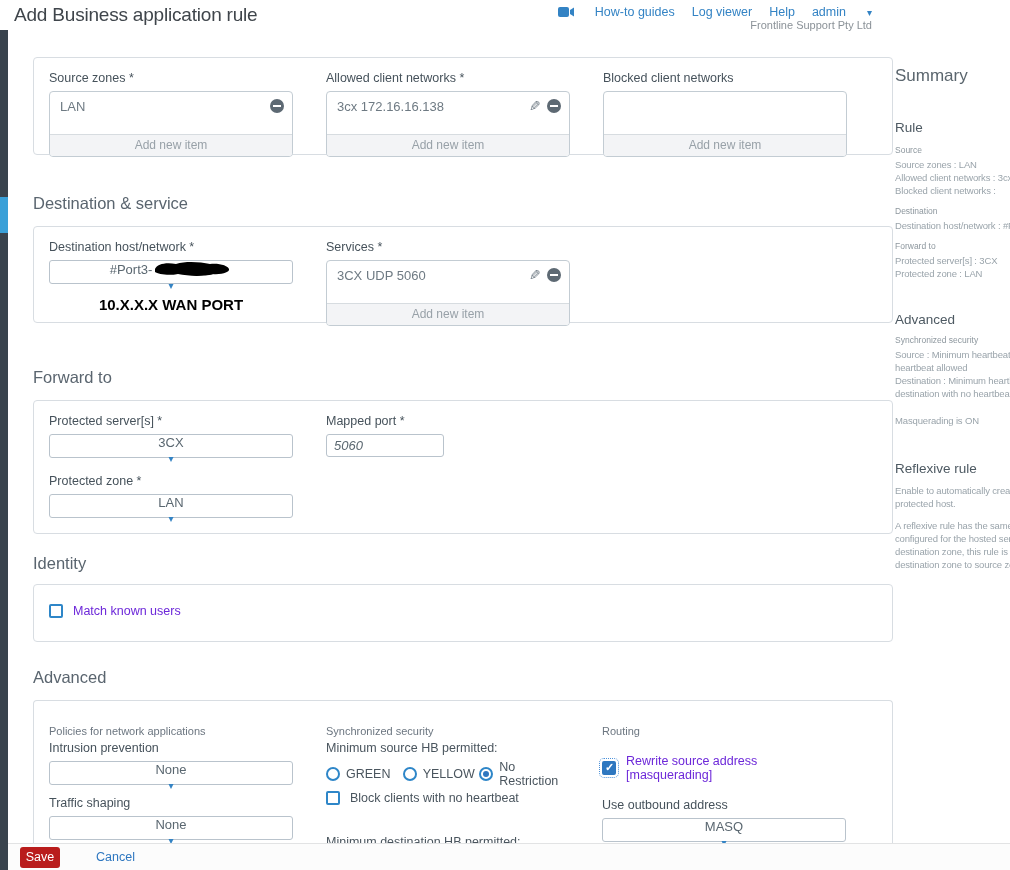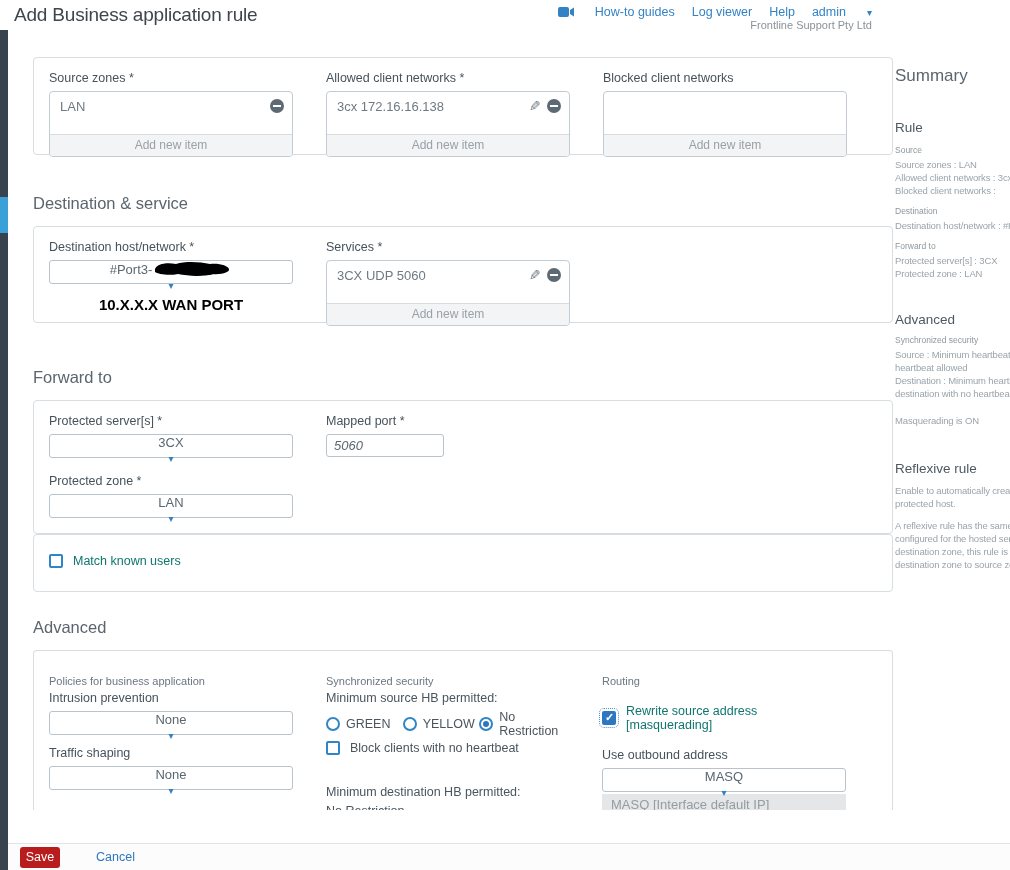--- a/index.html
+++ b/index.html
@@ -54,21 +54,21 @@
     font-size:13px; color:#939da4; cursor:pointer; }
 
   .annot { width:244px; margin-top:12px; text-align:center; font-size:15px; font-weight:bold; color:#000; }
   .blob { vertical-align:-3px; }
 
   
   .cbrow { display:flex; align-items:center; gap:10px; }
   .cb { width:14px; height:14px; border:2px solid #2e86c8; border-radius:2px; background:#fff; flex:none; cursor:pointer; }
   .cb.checked { background:#2e77c0; border-color:#2e77c0; position:relative; outline:1px dotted #4a90d9; outline-offset:2px; }
   .cb.checked::after { content:"✓"; position:absolute; left:1px; top:-2px; color:#fff; font-size:11px; font-weight:bold; }
-  .cblabel { font-size:12.5px; color:#0f766e; }
+  .cblabel { font-size:12.5px; color:#6d28d9; }
   .radio { width:14px; height:14px; border:2px solid #2e86c8; border-radius:50%; background:#fff; position:relative; flex:none; cursor:pointer; }
   .radio.sel::after { content:""; position:absolute; left:2px; top:2px; width:6px; height:6px; border-radius:50%; background:#2e77c0; }
   .radrow { display:flex; align-items:center; }
   .raditem { display:flex; align-items:center; gap:6px; }
   .radlabel { font-size:12.5px; color:#4a555e; }
   .cap { font-size:11px; color:#6c7680; }
 
   
   .footer { position:absolute; left:8px; right:0; bottom:0; height:27px; background:#fcfcfc;
     border-top:1px solid #e2e3e4; display:flex; align-items:center; padding-left:12px; z-index:7; }
@@ -212,33 +212,34 @@
             <span class="caret"></span>
           </div>
         </div>
         <div class="col" style="width:130px;">
           <div class="flabel">Mapped port *</div>
           <input class="tinput" value="5060" style="">
         </div>
       </div>
     </div>
 
+    <div class="sect" style="margin:19px 0 11px 0;">Identity</div>
     <div class="card" style="height:58px; padding-top:19px;">
       <div class="cbrow">
         <span class="cb"></span>
         <span class="cblabel">Match known users</span>
       </div>
     </div>
 
     <div class="sect" style="margin:25px 0 13px 0;">Advanced</div>
     <div class="card" style="height:160px; border-bottom:none; border-radius:4px 4px 0 0; overflow:hidden; padding-top:24px;">
       <div class="cols">
 
         <div class="col">
-          <div class="cap">Policies for business application</div>
+          <div class="cap">Policies for network applications</div>
           <div class="flabel" style="margin-top:4px;">Intrusion prevention</div>
           <div class="select">
             <span>None</span>
             <span class="caret"></span>
           </div>
           <div class="flabel" style="margin-top:11px;">Traffic shaping</div>
           <div class="select">
             <span>None</span>
             <span class="caret"></span>
           </div>

